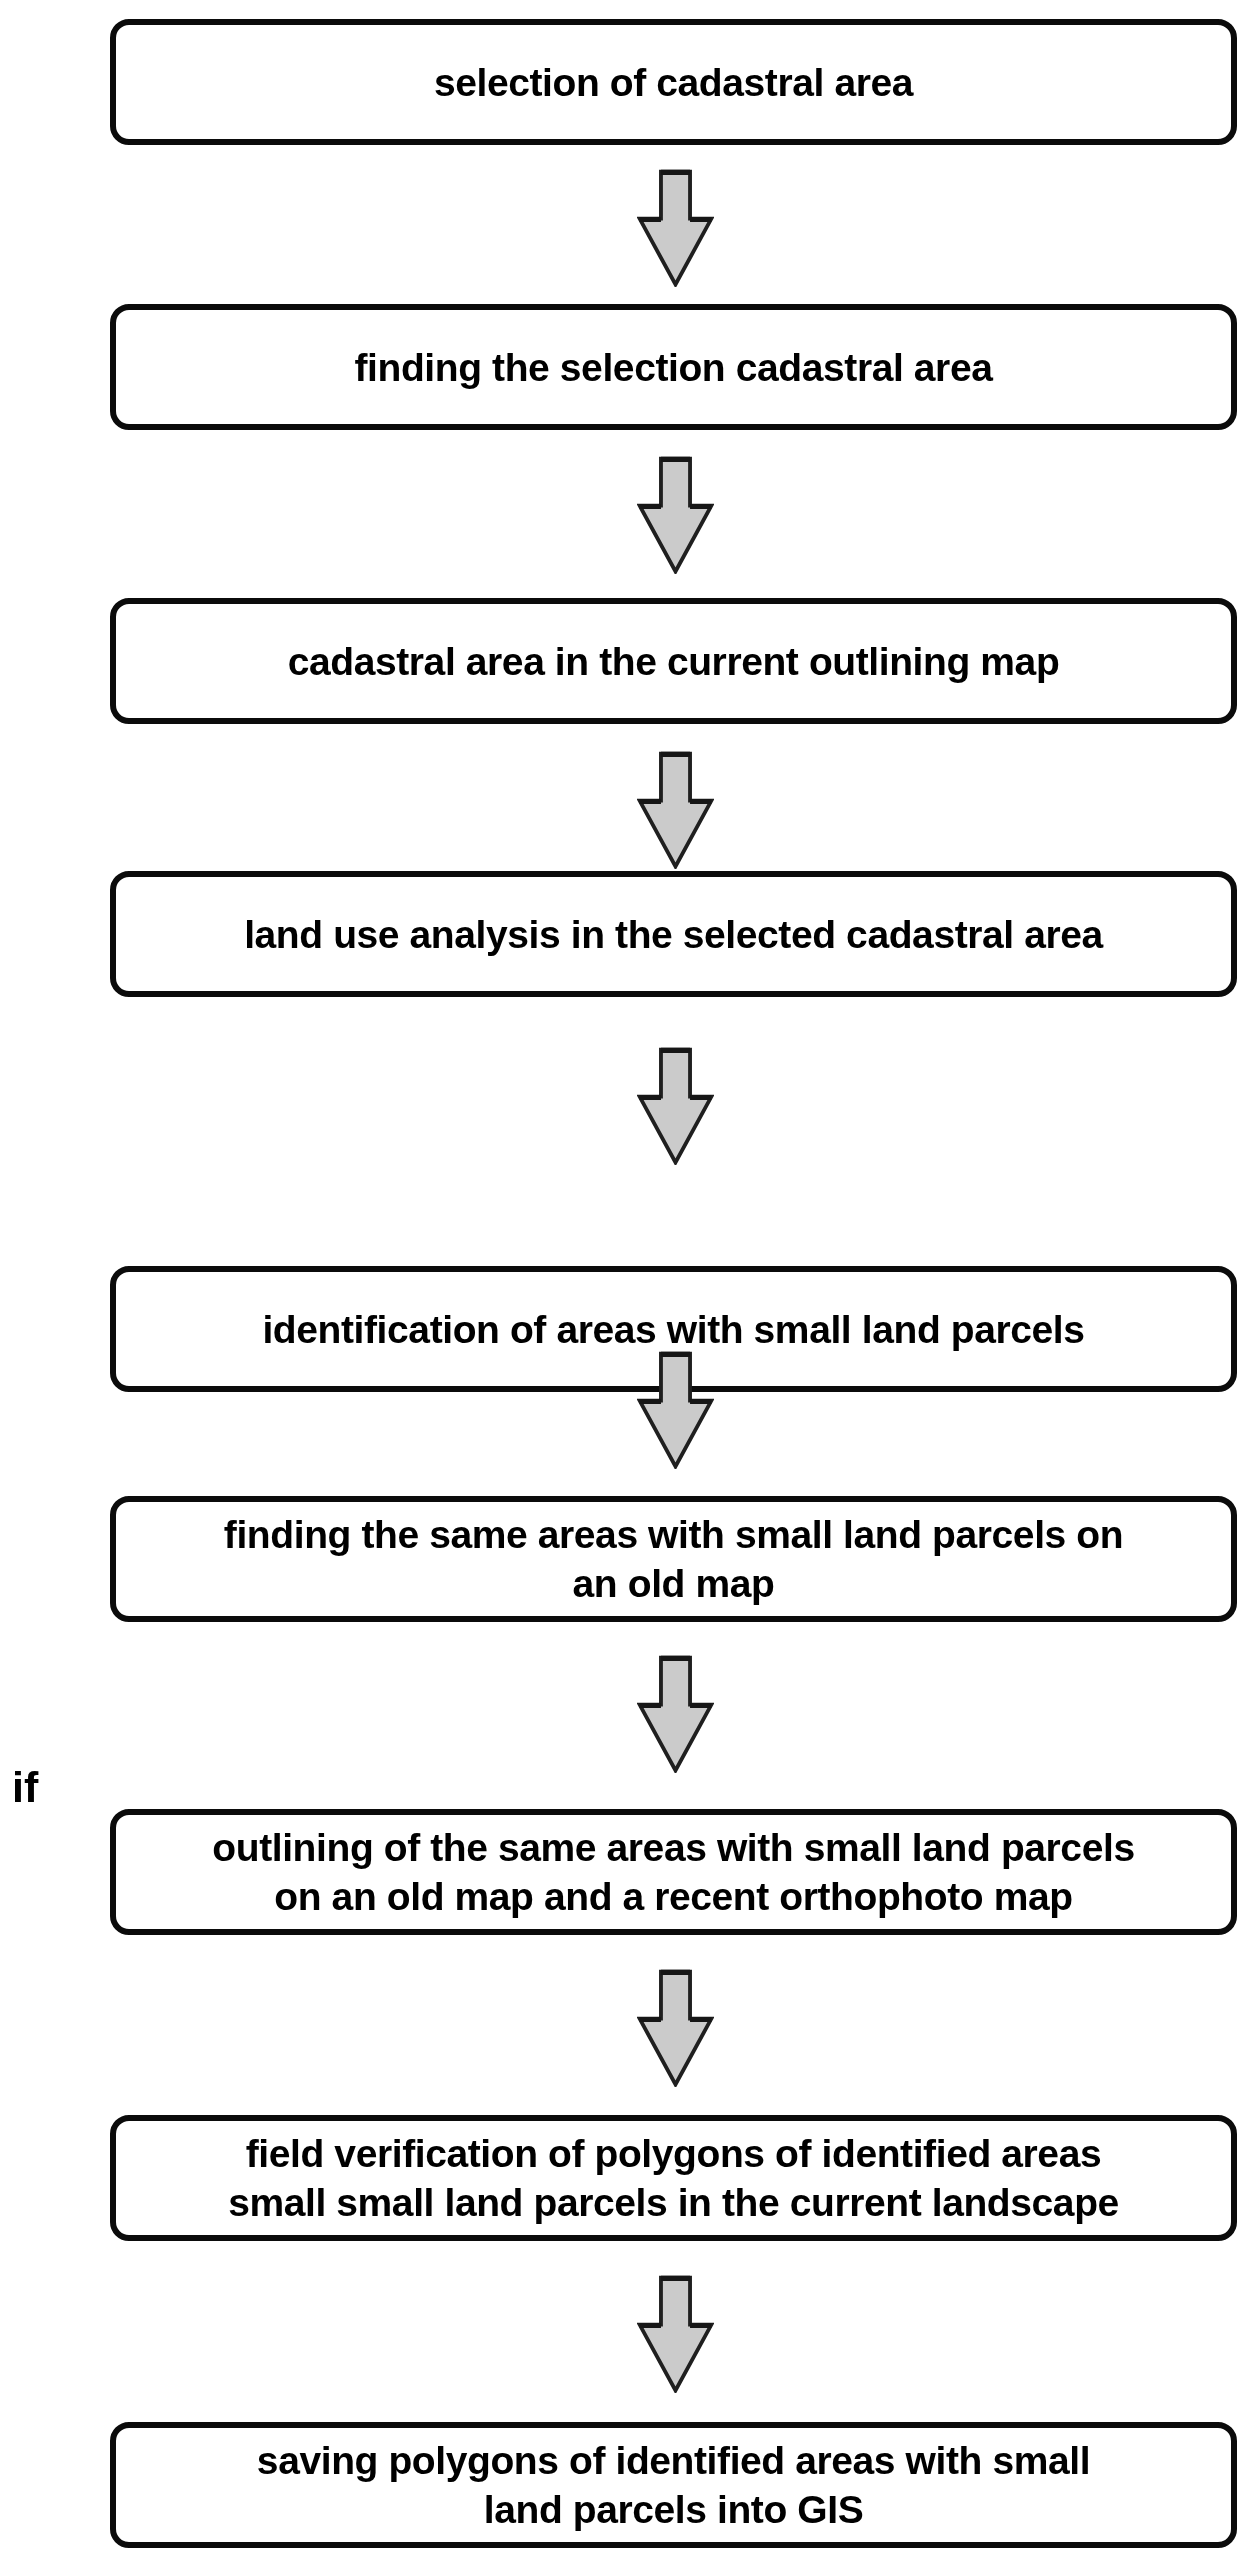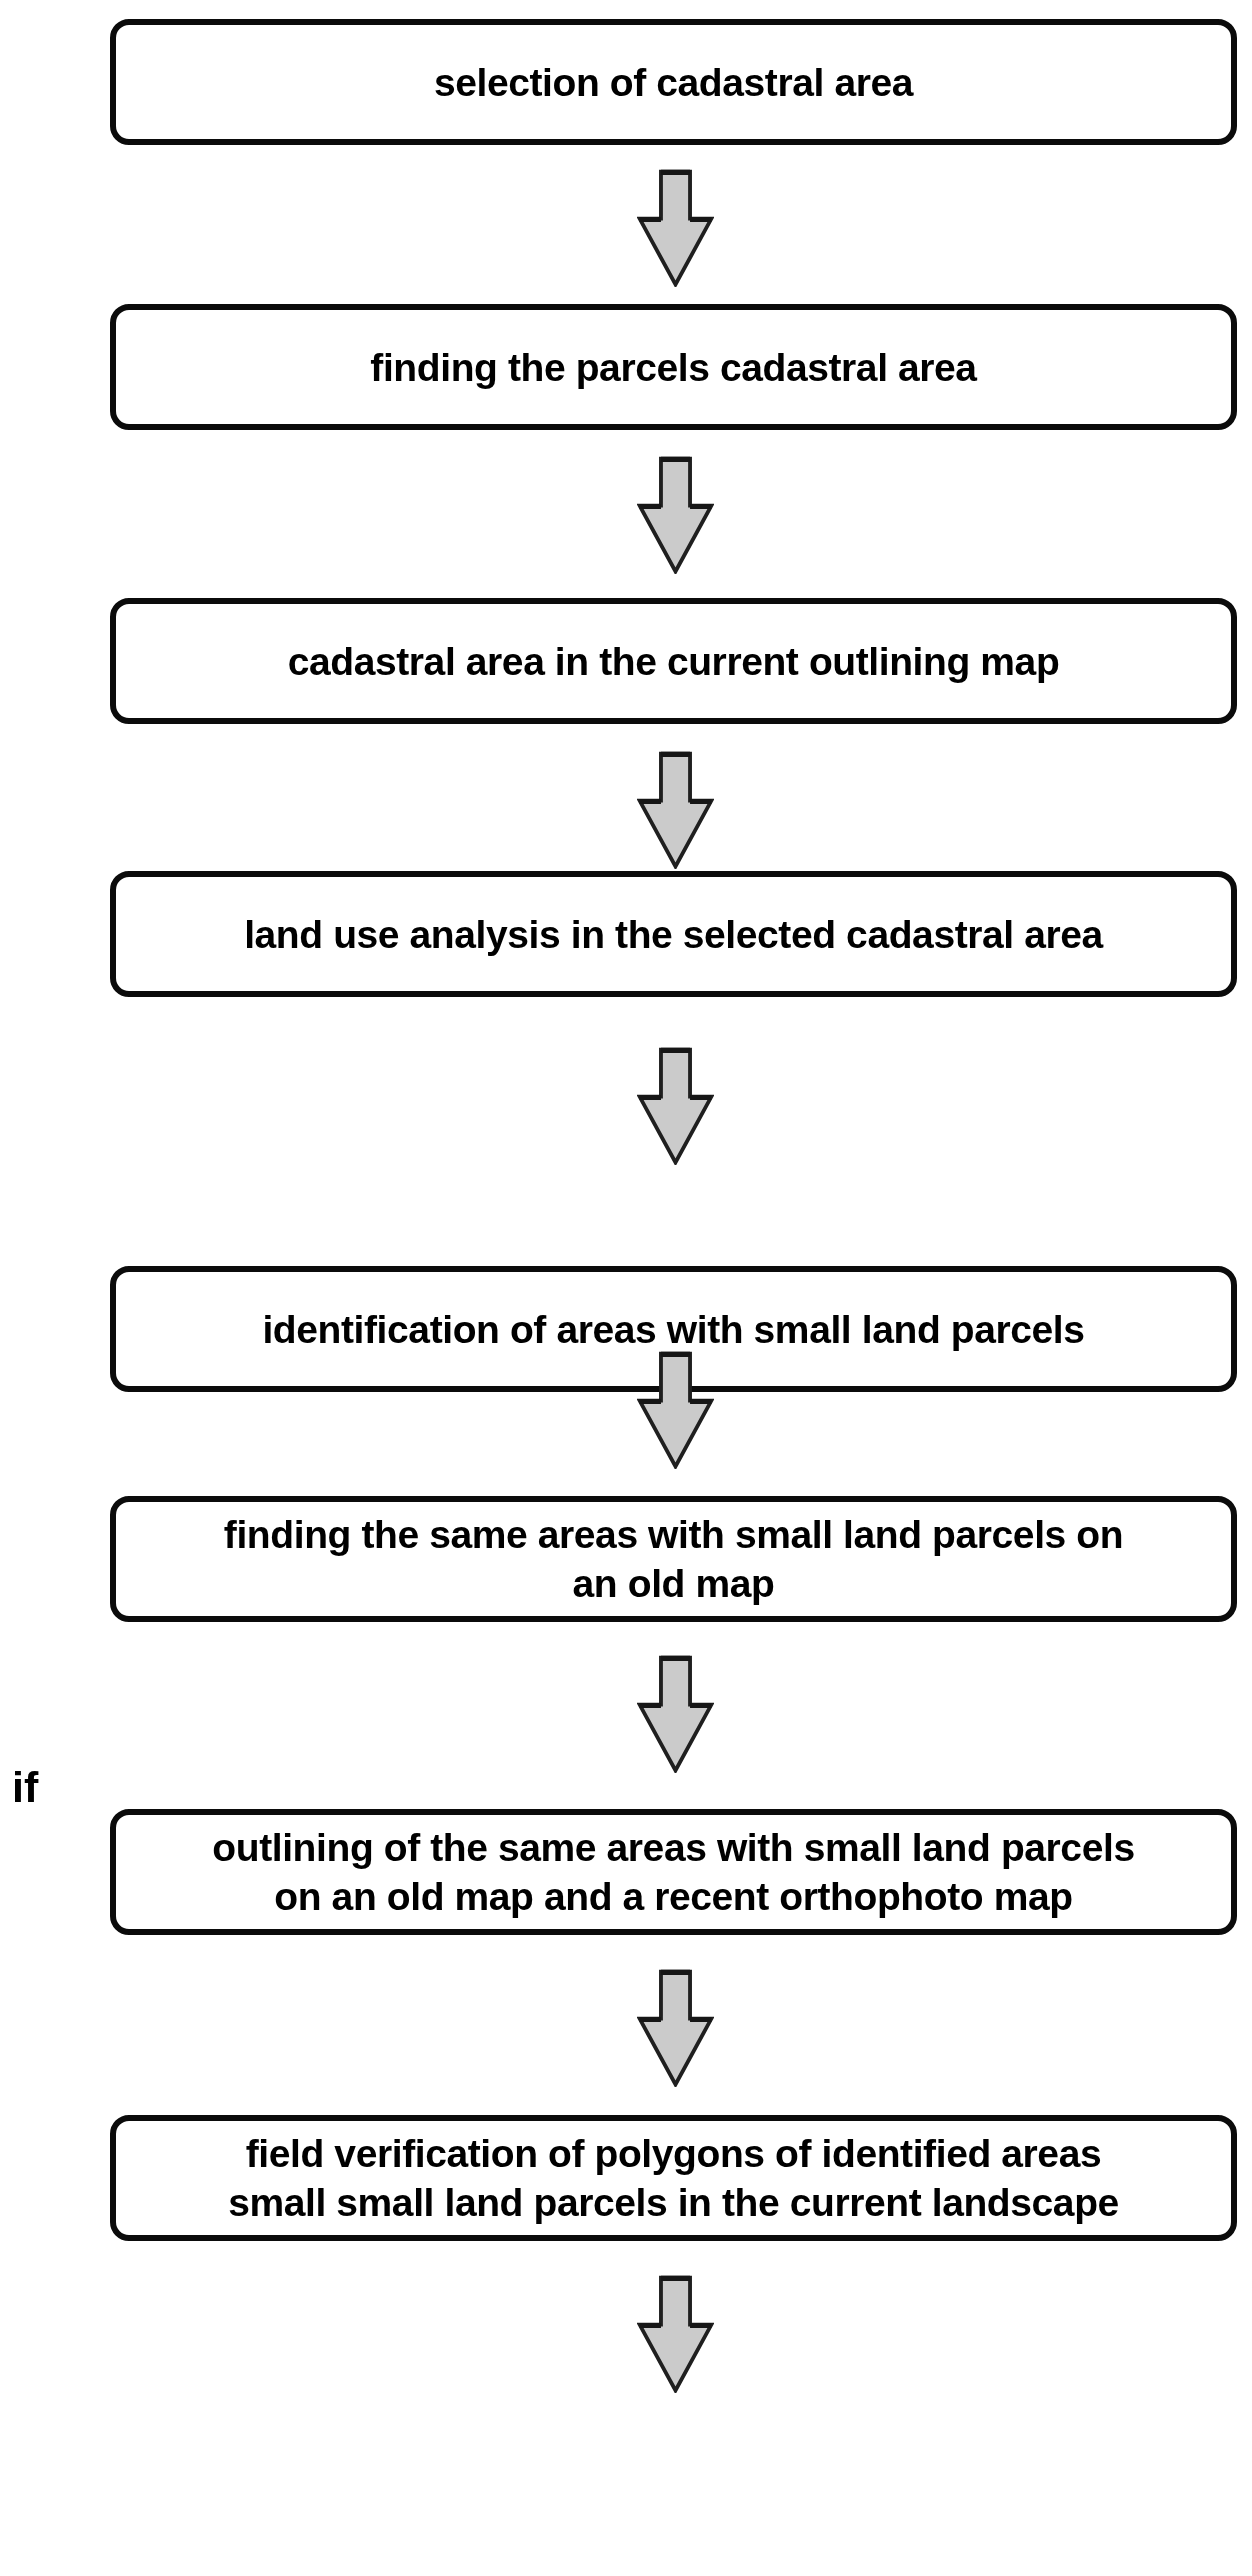--- a/index.html
+++ b/index.html
@@ -75,21 +75,21 @@
   <div class="box" style="top:19px">
     <span class="box-label">selection of cadastral area</span>
   </div>
 
   <svg class="arrow" style="top:169px" viewBox="0 0 90 138">
     <polygon points="28,3 62,3 62,58 87,58 45,135 3,58 28,58"></polygon>
     <path class="edge-shadow" d="M28,4 H62 M3,59 H28 M62,59 H87"></path>
   </svg>
 
   <div class="box" style="top:304px">
-    <span class="box-label">finding the parcels cadastral area</span>
+    <span class="box-label">finding the selection cadastral area</span>
   </div>
 
   <svg class="arrow" style="top:456px" viewBox="0 0 90 138">
     <polygon points="28,3 62,3 62,58 87,58 45,135 3,58 28,58"></polygon>
     <path class="edge-shadow" d="M28,4 H62 M3,59 H28 M62,59 H87"></path>
   </svg>
 
   <div class="box" style="top:598px">
     <span class="box-label">cadastral area in the current outlining map</span>
   </div>
@@ -142,15 +142,19 @@
   <div class="box" style="top:2115px">
     <span class="box-label">field verification of polygons of identified areas
 small small land parcels in the current landscape</span>
   </div>
 
   <svg class="arrow" style="top:2275px" viewBox="0 0 90 138">
     <polygon points="28,3 62,3 62,58 87,58 45,135 3,58 28,58"></polygon>
     <path class="edge-shadow" d="M28,4 H62 M3,59 H28 M62,59 H87"></path>
   </svg>
 
+  <div class="box" style="top:2422px">
+    <span class="box-label">saving polygons of identified areas with small
+land parcels into GIS</span>
+  </div>
 
 </div>
 
 
 </body></html>

